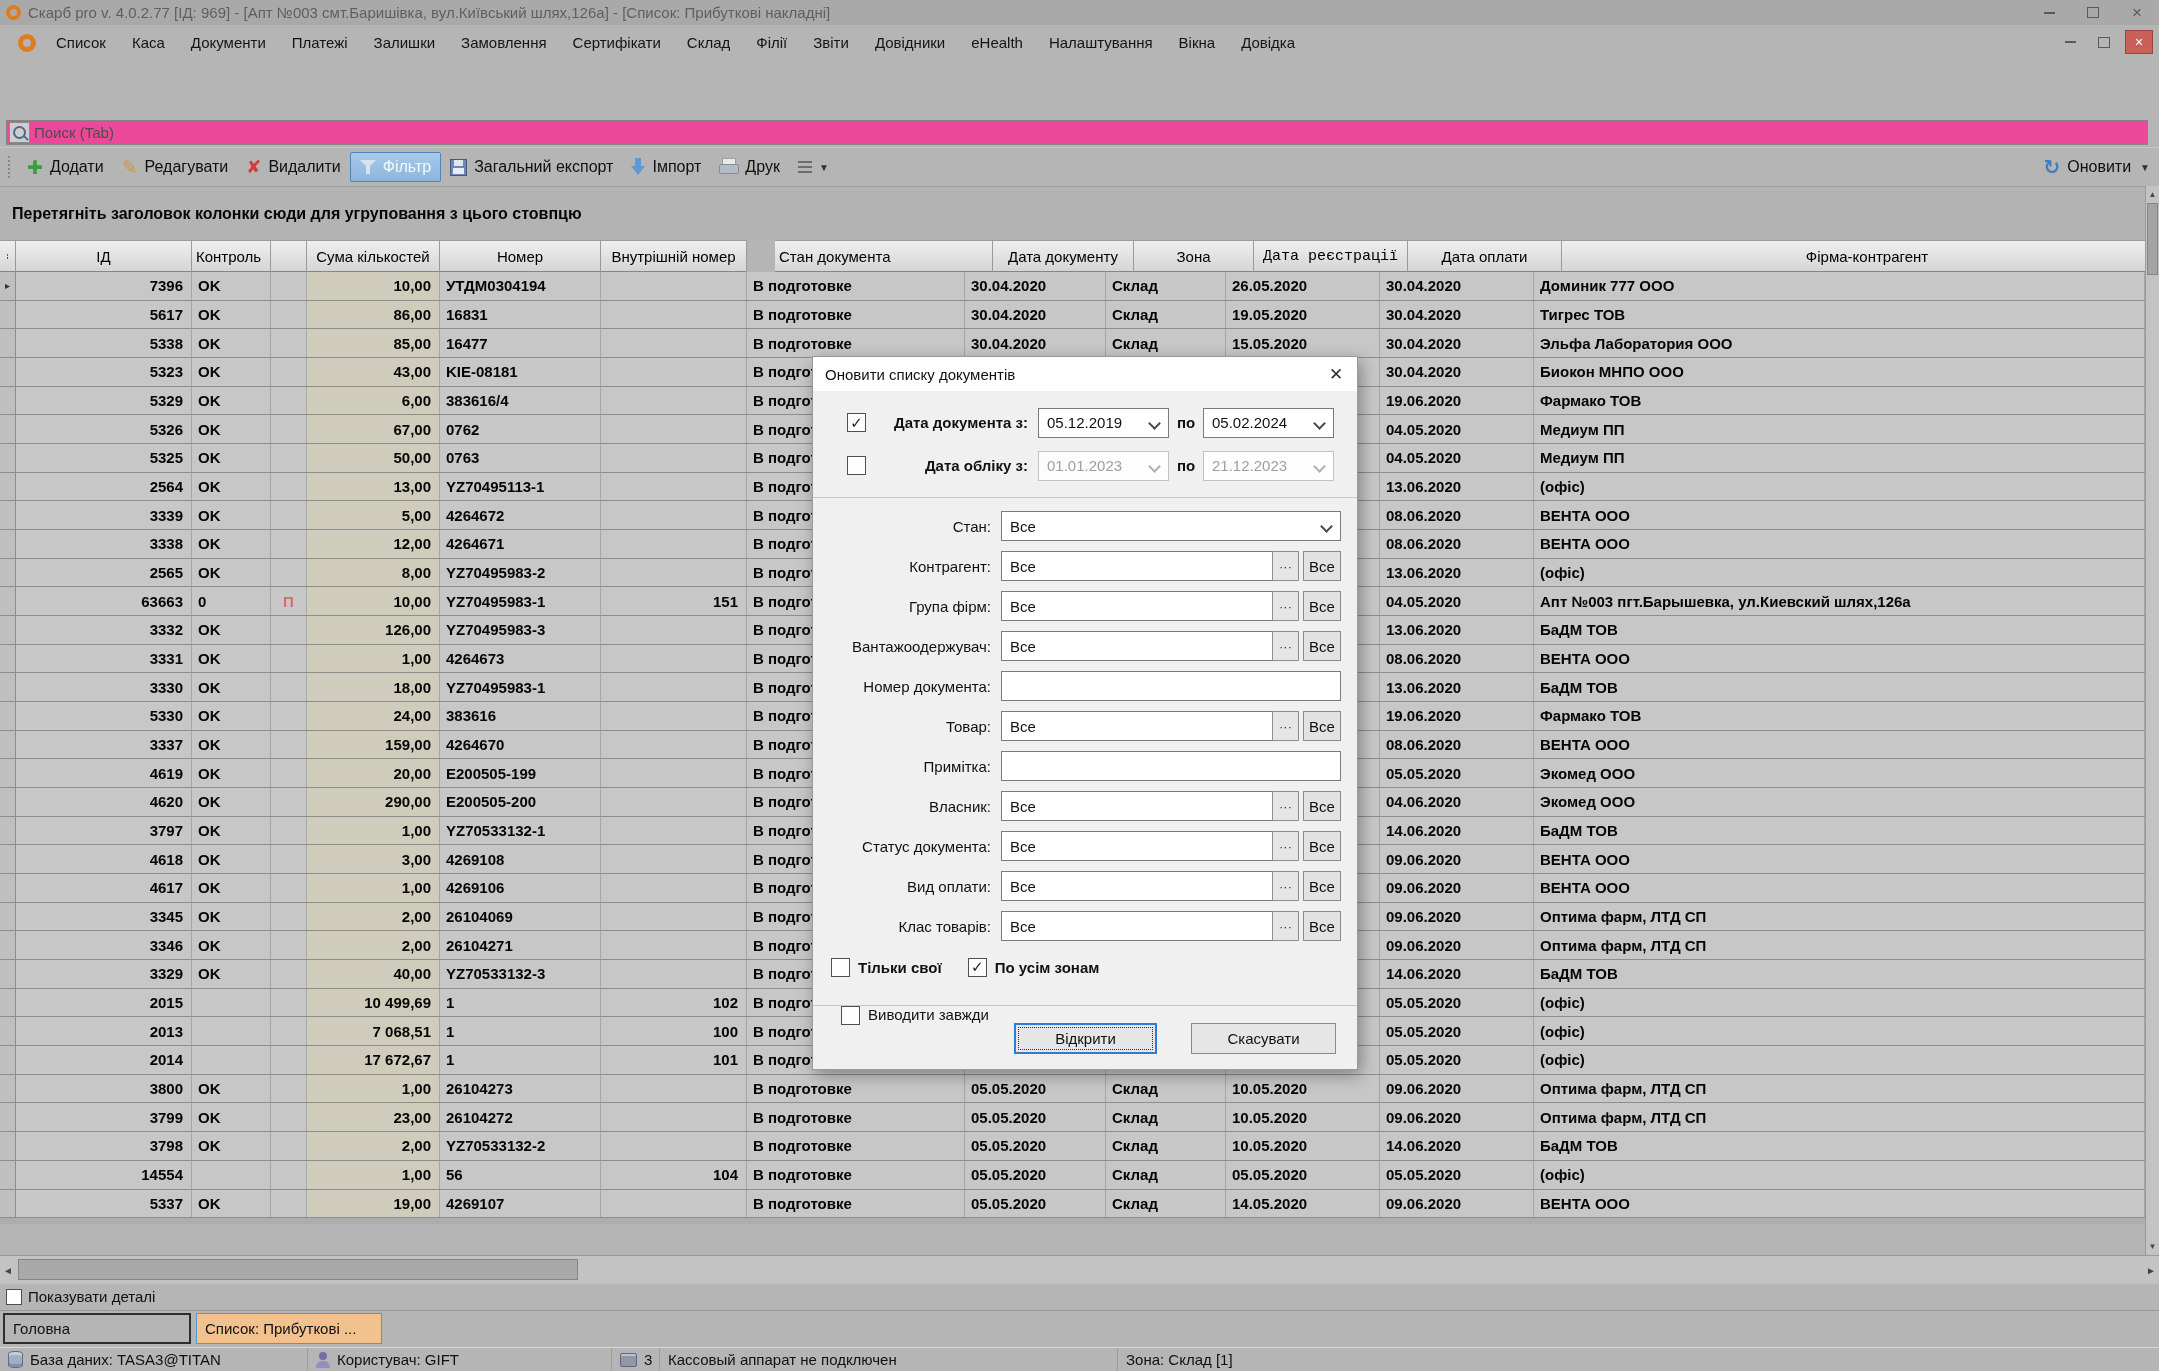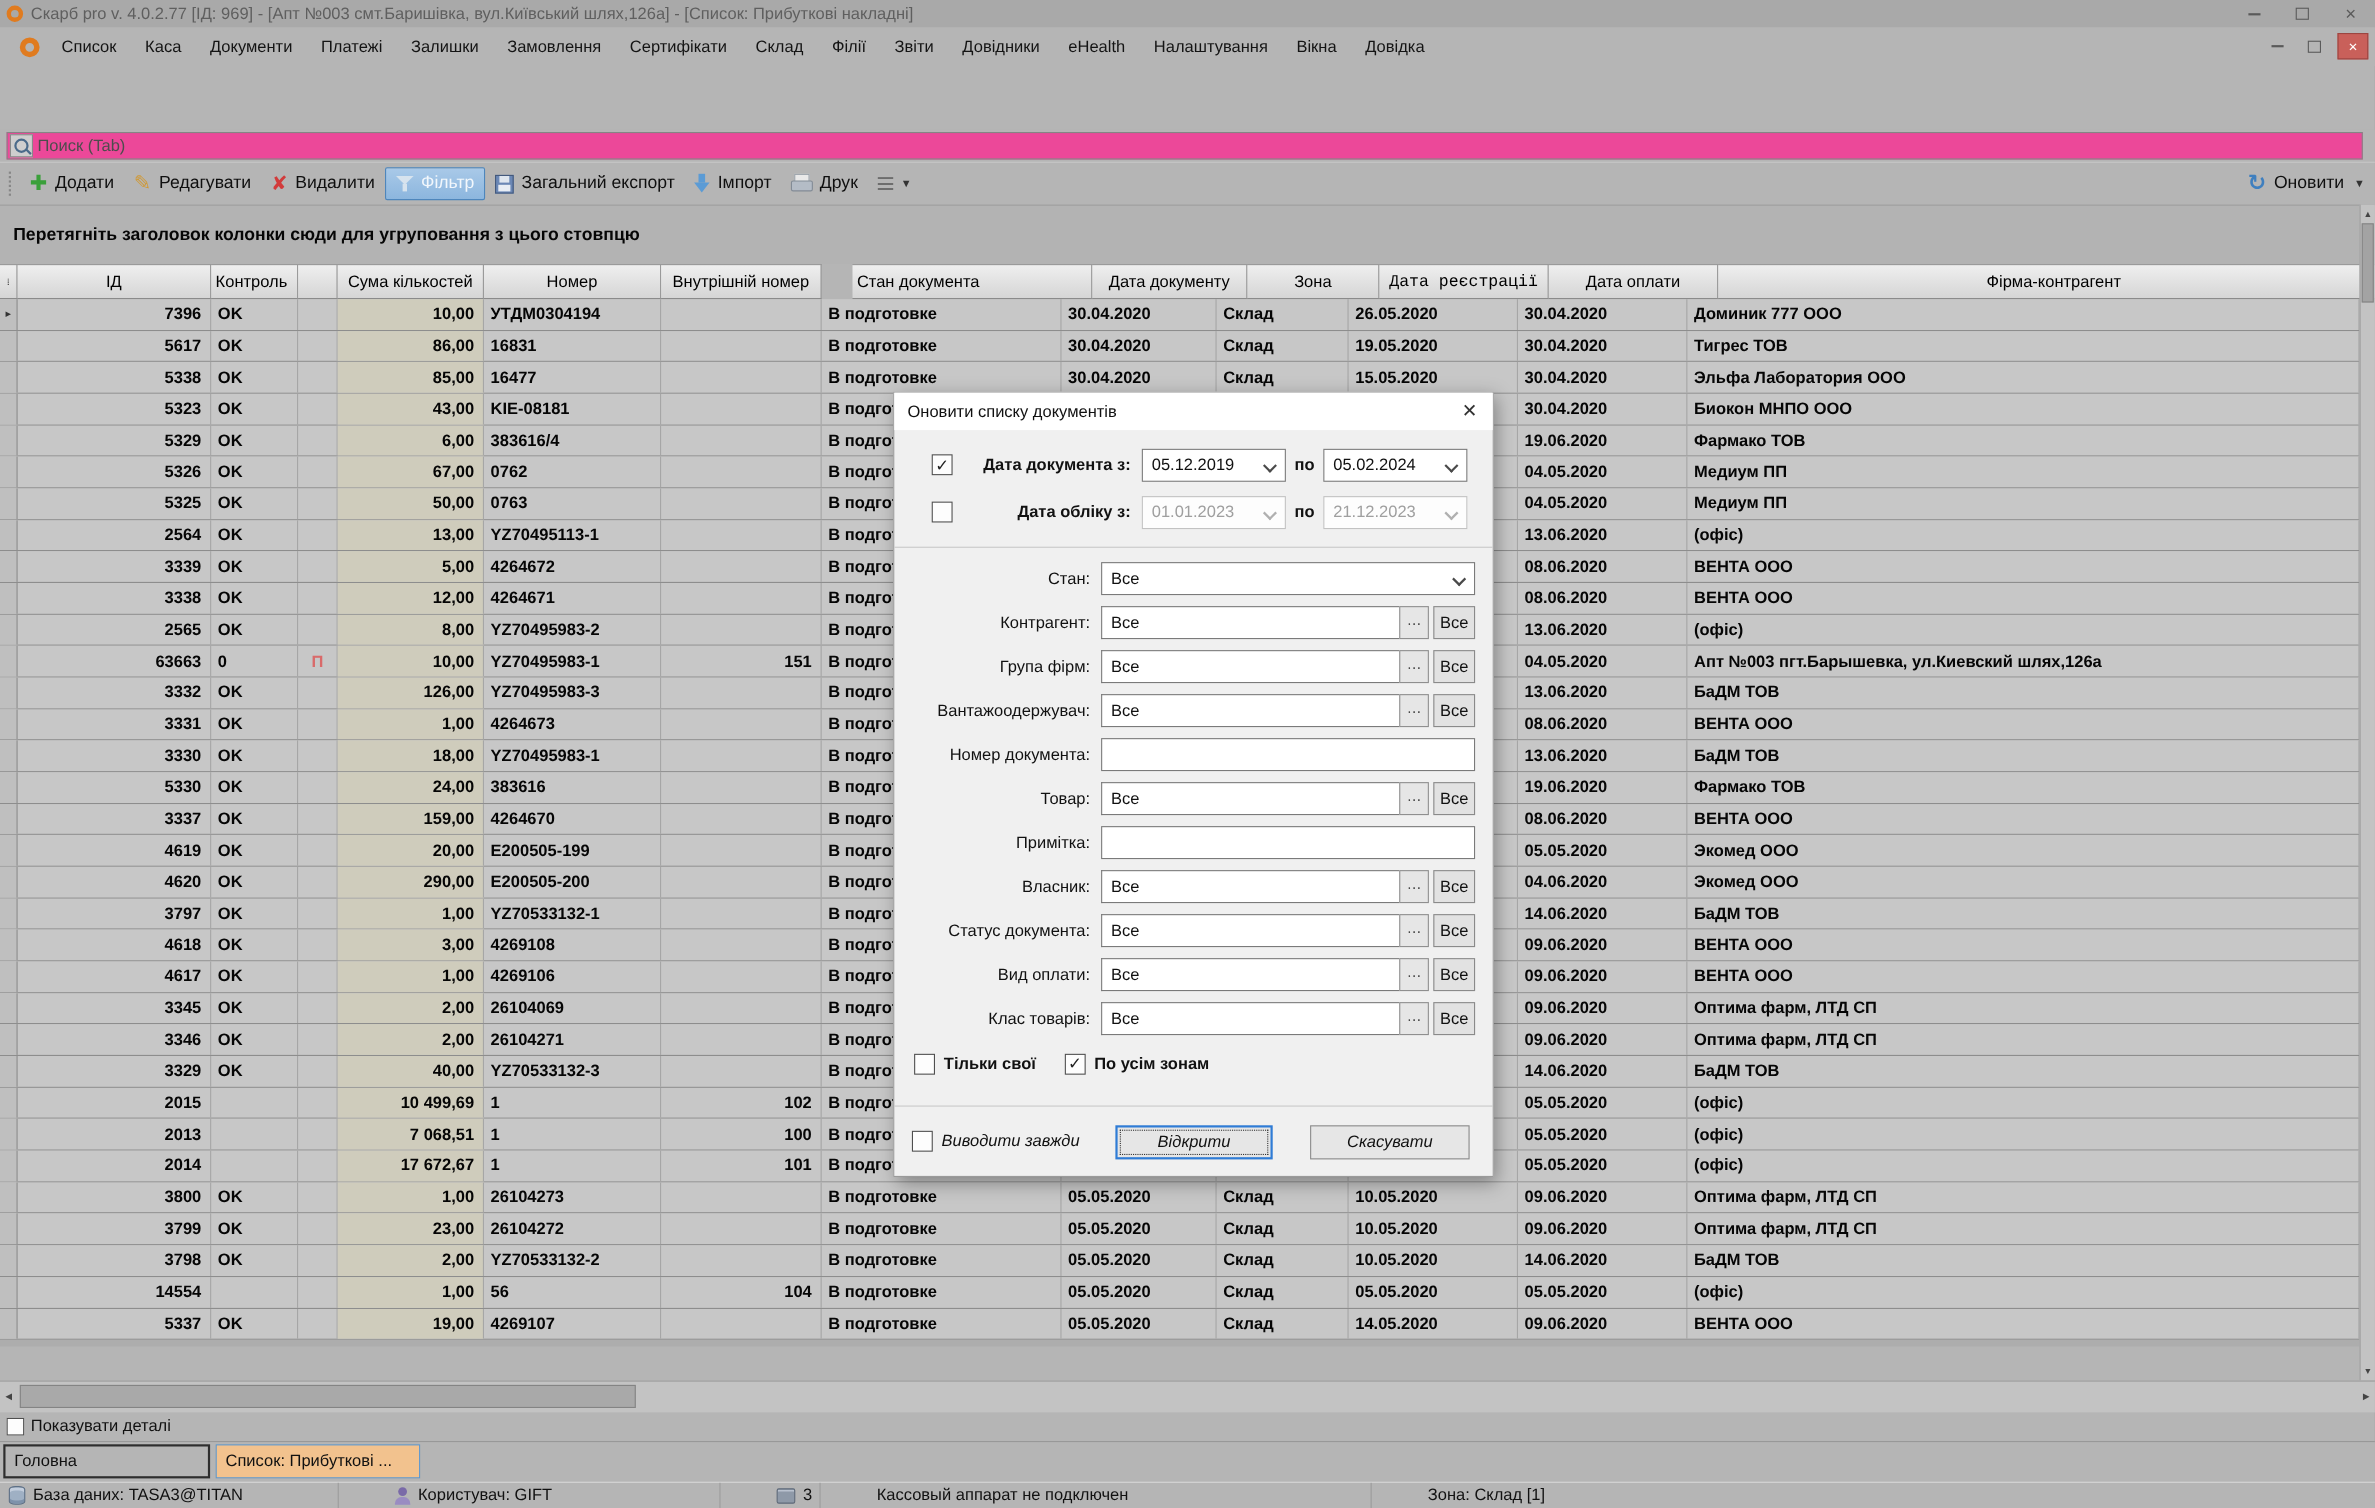--- a/index.html
+++ b/index.html
@@ -111,21 +111,21 @@
   .cb{width:19px;height:19px;background:#fdfdfd;border:1px solid #4f4f4f;box-sizing:border-box;
       display:inline-flex;align-items:center;justify-content:center;font-size:15px;font-weight:700;color:#222;flex:none;}
   .cb.small{width:16px;height:16px;}
   .cb.checked::after{content:"✓";}
   .tabs{position:absolute;left:0;top:1310px;width:2159px;height:37px;background:#b5b5b5;border-top:1px solid #989898;box-sizing:border-box;}
   .tab1{position:absolute;left:3px;top:2px;width:188px;height:31px;border:2px solid #2e2e2e;background:#b5b5b5;
       display:flex;align-items:center;padding-left:8px;font-size:15px;box-sizing:border-box;}
   .tab2{position:absolute;left:196px;top:2px;width:186px;height:31px;border:1px solid #5596d4;background:#f2c28e;
       display:flex;align-items:center;padding-left:8px;font-size:15px;box-sizing:border-box;}
   .sb{position:absolute;left:0;top:1347px;width:2159px;height:24px;background:#b5b5b5;border-top:1px solid #d8d8d8;
-      display:flex;align-items:center;font-size:15px;box-sizing:border-box;gap:43px;}
+      display:flex;align-items:center;font-size:15px;box-sizing:border-box;}
   .sbseg{display:flex;align-items:center;gap:7px;height:100%;padding:0 8px;box-sizing:border-box;border-right:1px solid #9c9c9c;}
   .ic-db{width:13px;height:15px;background:#9fb0c4;border:1px solid #5d6f85;border-radius:6px/3px;
       box-shadow:inset 0 3px 0 #c3cedd, inset 0 -3px 0 #7e92ab;flex:none;}
   .ic-user{position:relative;width:14px;height:16px;flex:none;}
   .ic-user::before{content:"";position:absolute;left:3px;top:0;width:8px;height:8px;border-radius:50%;background:#7a6aa8;}
   .ic-user::after{content:"";position:absolute;left:0;bottom:0;width:14px;height:7px;border-radius:6px 6px 0 0;background:#9a8cc2;}
   .ic-dev{width:15px;height:12px;background:#8e99a8;border:1px solid #5f6a79;border-radius:2px;
       box-shadow:inset 0 2px 0 #b9c2cf;flex:none;}
   
   .dlg{position:absolute;left:812px;top:356px;width:546px;height:714px;background:#f0f0f0;
@@ -153,21 +153,21 @@
   .lk-in{flex:1;background:#fff;border:1px solid #7a7a7a;border-right:none;display:flex;
       align-items:center;padding-left:8px;box-sizing:border-box;}
   .lk-dots{width:27px;background:#e6e6e6;border:1px solid #8f8f8f;display:flex;align-items:center;
       justify-content:center;font-size:13px;color:#333;box-sizing:border-box;flex:none;}
   .lk-all{width:38px;margin-left:4px;background:#e2e2e2;border:1px solid #8a8a8a;display:flex;
       align-items:center;justify-content:center;box-sizing:border-box;flex:none;}
   .txt-in{flex:1;height:30px;background:#fff;border:1px solid #7a7a7a;box-sizing:border-box;}
   .dchecks{display:flex;align-items:center;height:42px;padding-left:18px;font-weight:700;}
   .dchecks .lbl{margin:0 26px 0 8px;}
   .dlg-bottom{margin-top:auto;flex:none;height:64px;border-top:1px solid #c9c9c9;position:relative;
-      display:flex;align-items:center;padding-left:16px;box-sizing:border-box;font-style:italic;}
+      display:flex;align-items:flex-start;padding-left:28px;box-sizing:border-box;}
   .btn{position:absolute;height:31px;background:#e6e6e6;border:1px solid #8a8a8a;display:flex;
       align-items:center;justify-content:center;box-sizing:border-box;}
   .btn-open{left:201px;top:17px;width:143px;border:2px solid #2f7cd6;outline:1px dotted #333;outline-offset:-5px;}
   .btn-cancel{left:378px;top:17px;width:145px;}
 </style>
 </head>
 <body>
 
 <div class="app">
 

